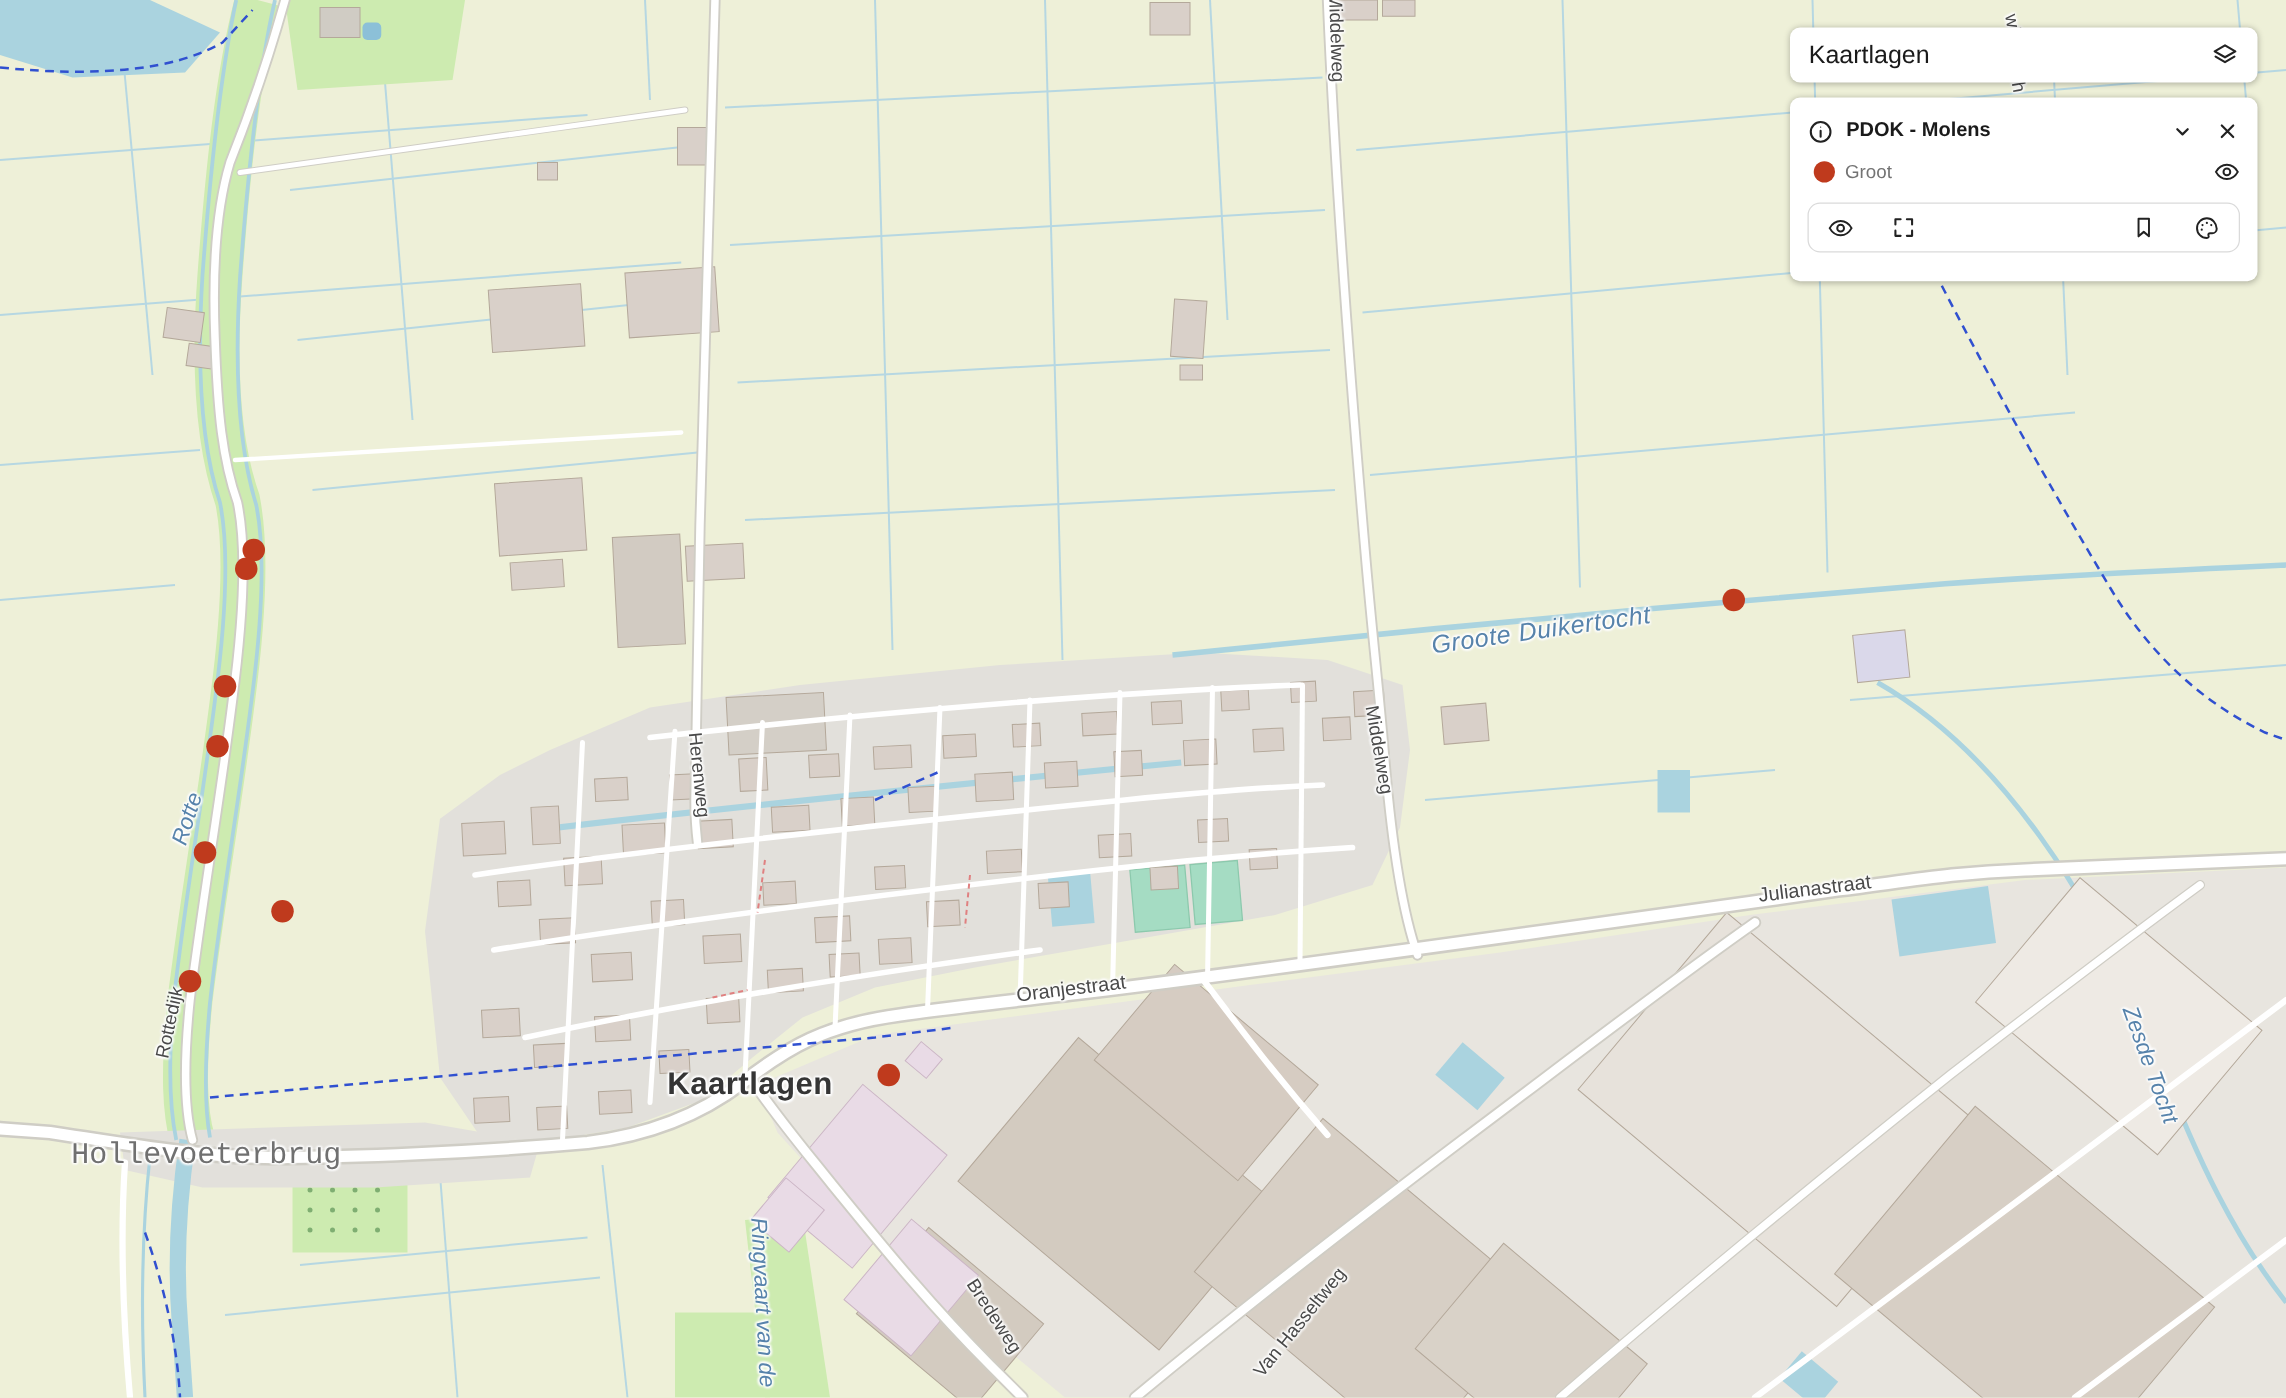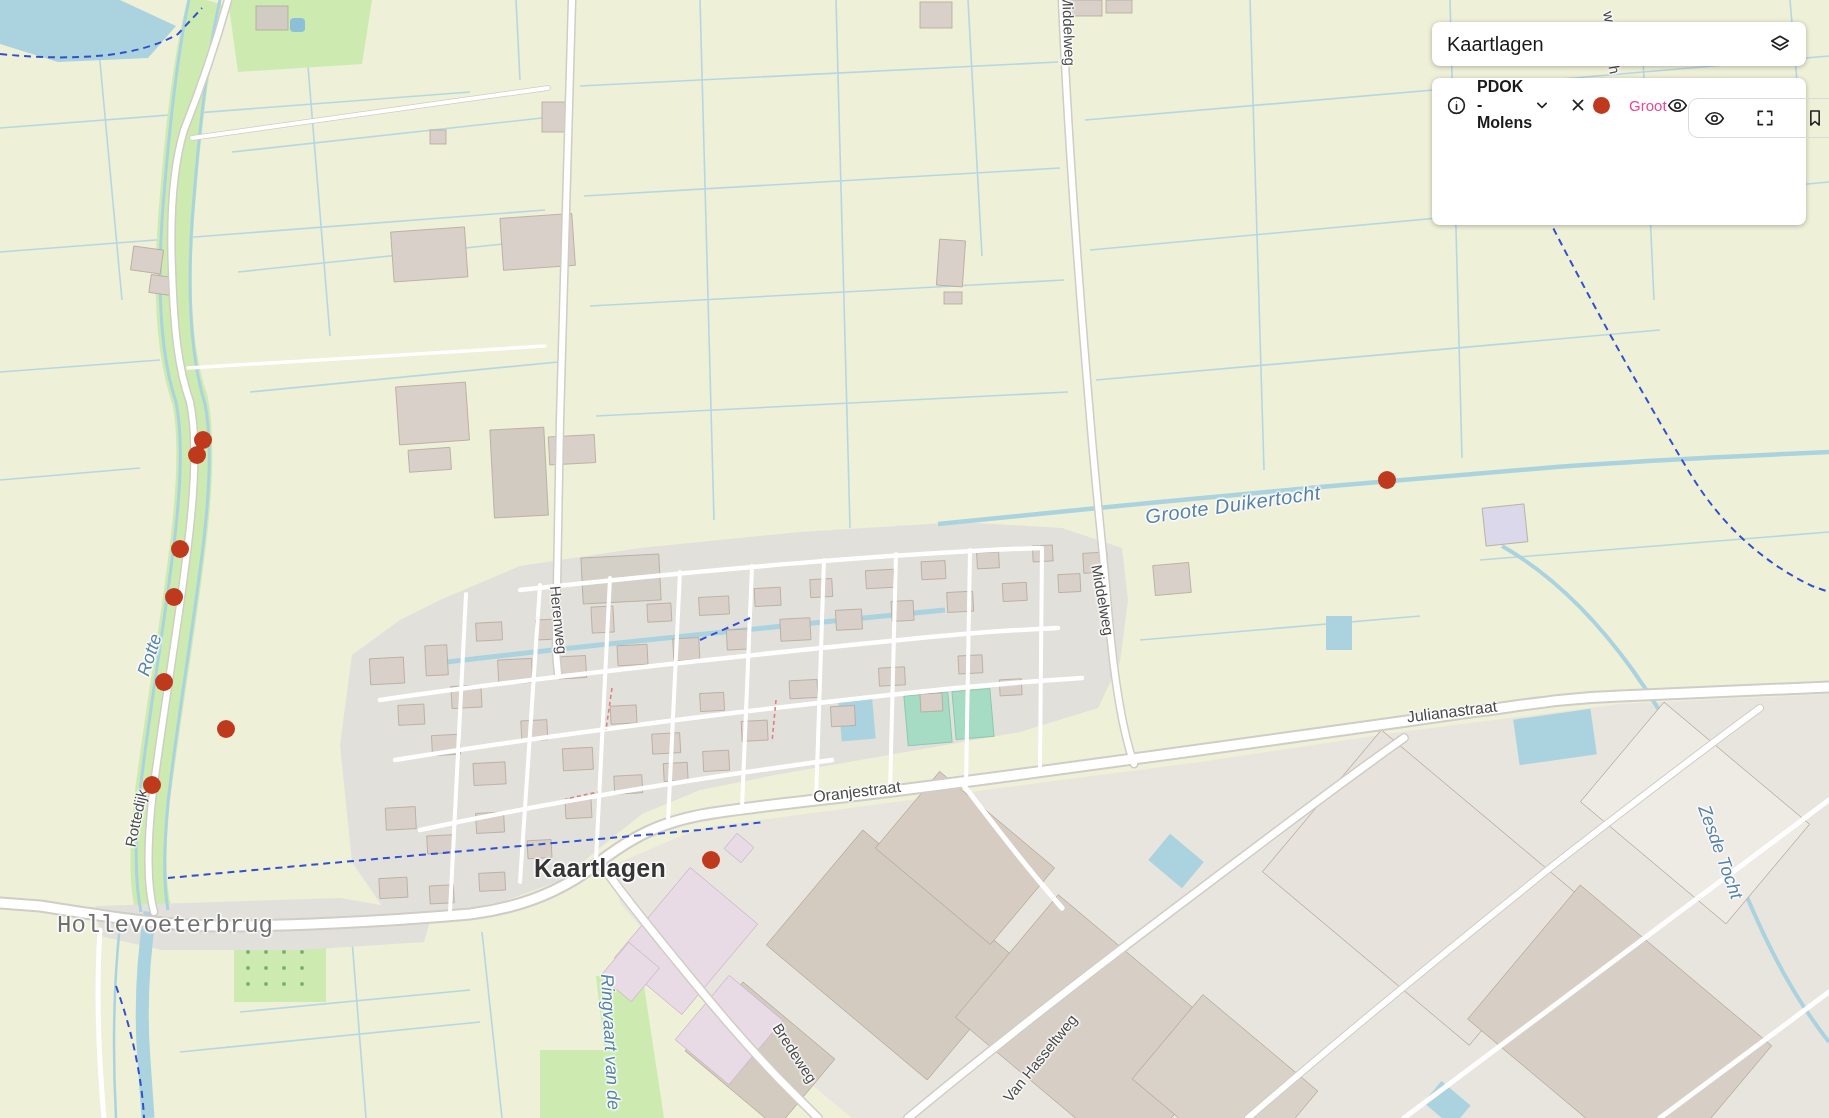--- a/index.html
+++ b/index.html
@@ -25,26 +25,26 @@
     background:var(--marker-color,#bf3a1d);transform:translate(-50%,-50%);
     pointer-events:auto;cursor:pointer;
   }
   
   .panel{
     position:absolute;left:1432px;width:374px;background:#fff;border-radius:8px;
     box-shadow:0 1px 5px rgba(0,0,0,.28);color:#1a1a1a;box-sizing:border-box;
   }
   #panel-kaartlagen{top:22px;height:44px;display:flex;align-items:center;justify-content:space-between;padding:0 15px;}
   #panel-kaartlagen .title{font-size:20px;font-weight:400;}
-  #panel-layer{top:78px;height:147px;padding:11px 14px 12px;display:flex;}
+  #panel-layer{top:78px;height:147px;padding:11px 14px 12px;display:flex;flex-direction:column;}
   .hdr-row{display:flex;align-items:center;height:32px;}
   .hdr-row .title{font-size:16px;font-weight:700;margin-left:10px;flex:1;}
   .legend-row{display:flex;align-items:center;height:32px;padding-left:5px;}
   .legend-dot{width:17px;height:17px;border-radius:50%;background:var(--marker-color,#bf3a1d);}
-  .legend-label{font-size:15px;color:#ec4899;margin-left:19px;flex:1;}
+  .legend-label{font-size:15px;color:#737373;margin-left:8px;flex:1;}
   .toolbar{
     margin-top:9px;border:1px solid #dadada;border-radius:10px;height:38px;
     display:flex;align-items:center;padding:0 15px;gap:30px;
   }
   .icon-btn{display:flex;align-items:center;justify-content:center;cursor:pointer;background:none;border:none;padding:0;color:#222;}
   .icon-btn.push{margin-left:auto;}
   .icon-btn svg{display:block;}
 </style>
 </head>
 <body>

